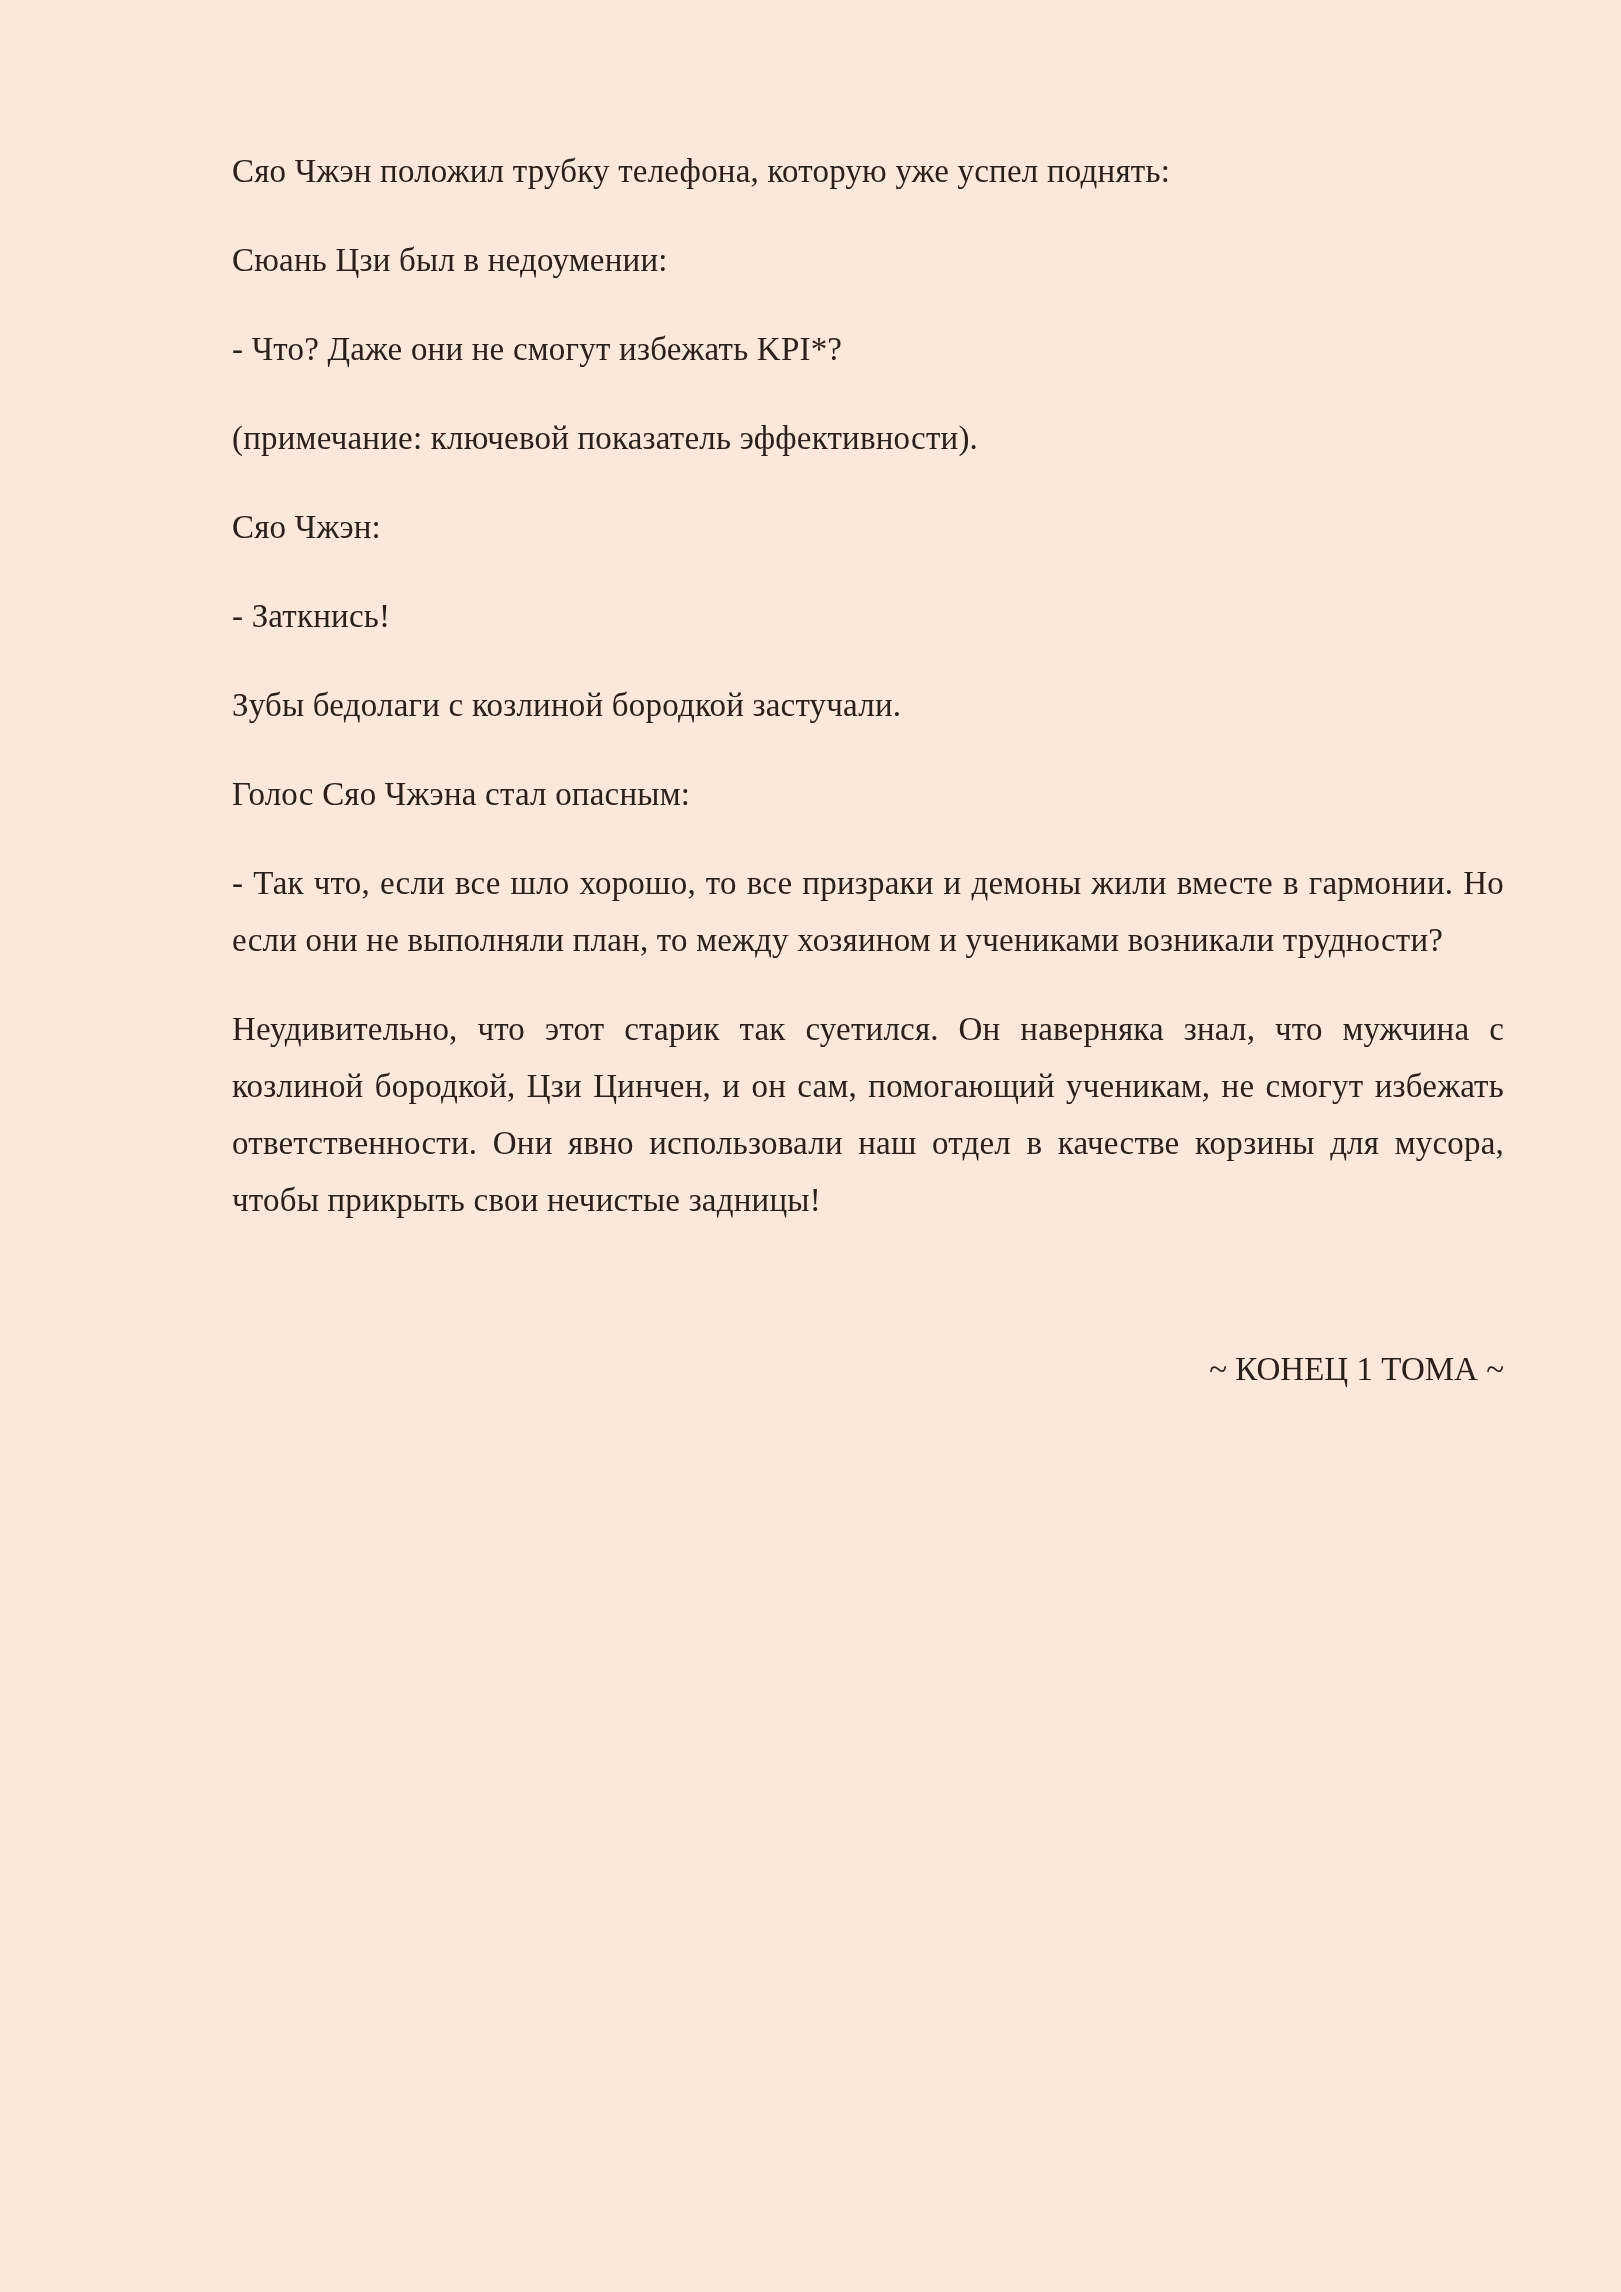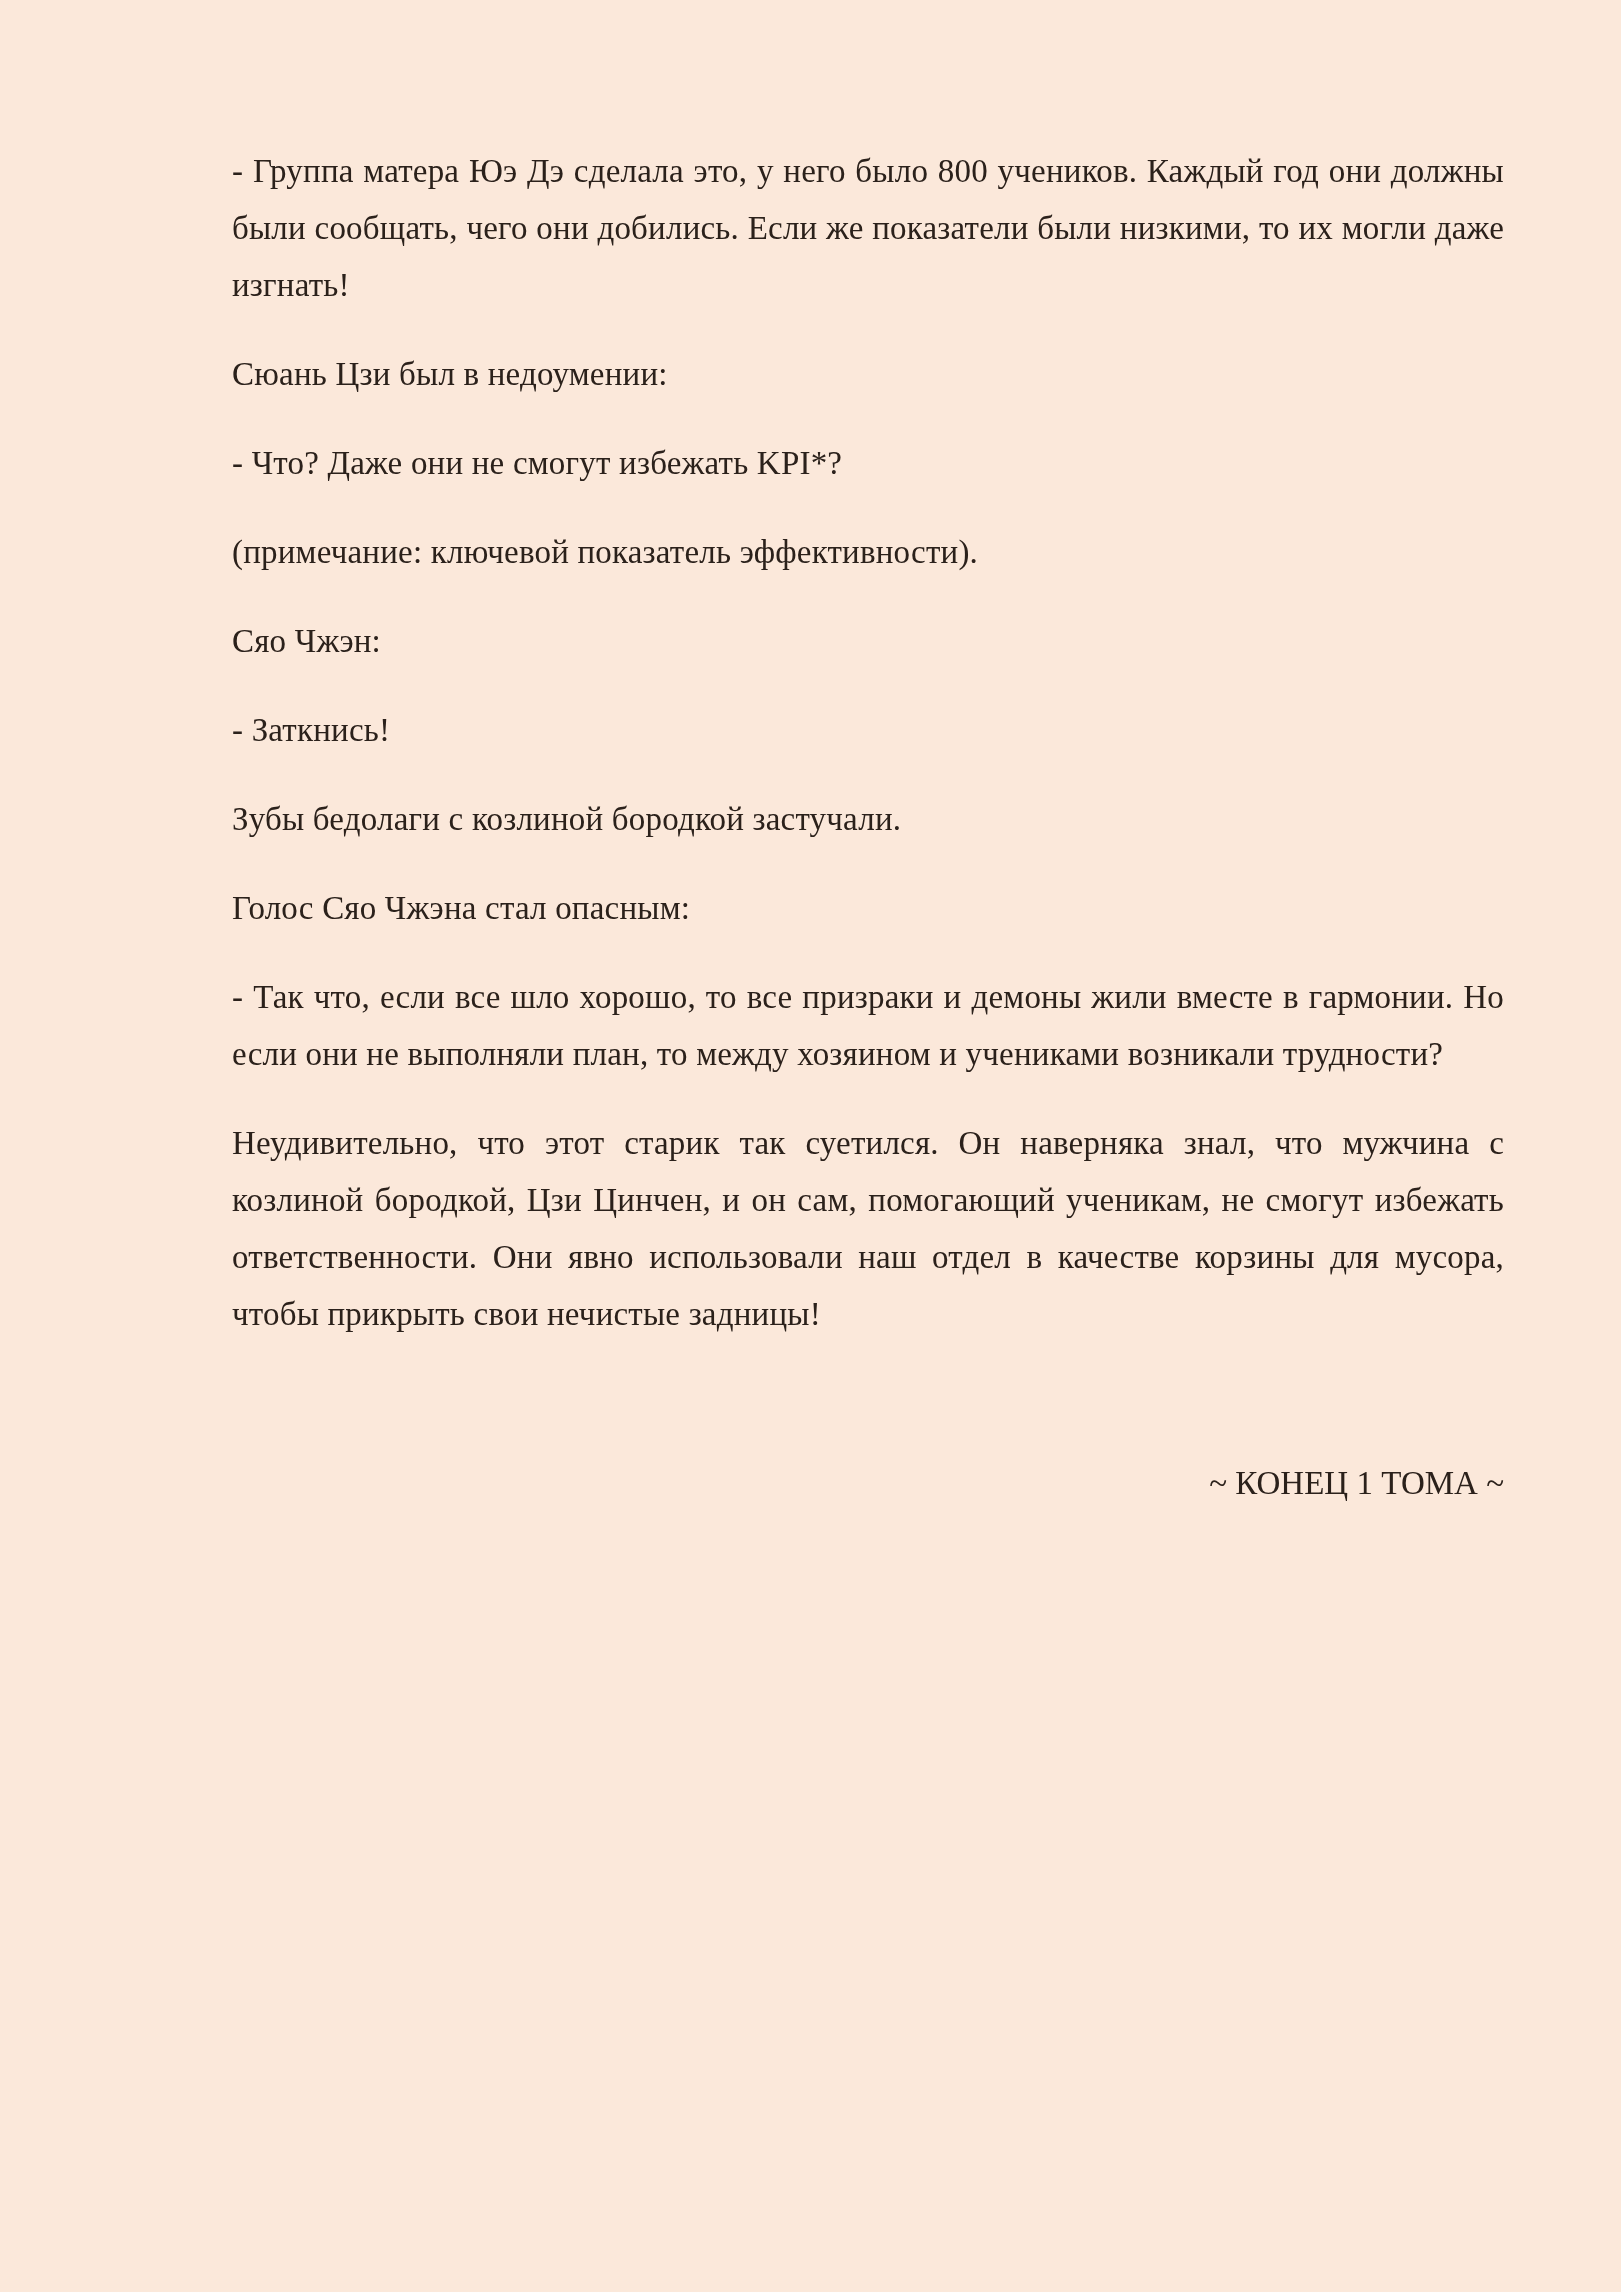--- a/index.html
+++ b/index.html
@@ -33,21 +33,21 @@
     line-height: 57px;
     color: var(--text-color, #2b211b);
     text-align: right;
   }
 </style>
 </head>
 <body>
 
 <main class="book-page">
   <div id="text-content">
-      <p class="paragraph">- Группа матера Юэ Дэ сделала это, у него было 800 учеников. Каждый год они должны были сообщать, чего они добились. Если же показатели были низкими, то их могли даже изгнать!</p>
+      <p class="paragraph">Сяо Чжэн положил трубку телефона, которую уже успел поднять:</p>
       <p class="paragraph">Сюань Цзи был в недоумении:</p>
       <p class="paragraph">- Что? Даже они не смогут избежать KPI*?</p>
       <p class="paragraph">(примечание: ключевой показатель эффективности).</p>
       <p class="paragraph">Сяо Чжэн:</p>
       <p class="paragraph">- Заткнись!</p>
       <p class="paragraph">Зубы бедолаги с козлиной бородкой застучали.</p>
       <p class="paragraph">Голос Сяо Чжэна стал опасным:</p>
       <p class="paragraph">- Так что, если все шло хорошо, то все призраки и демоны жили вместе в гармонии. Но если они не выполняли план, то между хозяином и учениками возникали трудности?</p>
       <p class="paragraph">Неудивительно, что этот старик так суетился. Он наверняка знал, что мужчина с козлиной бородкой, Цзи Цинчен, и он сам, помогающий ученикам, не смогут избежать ответственности. Они явно использовали наш отдел в качестве корзины для мусора, чтобы прикрыть свои нечистые задницы!</p>
     </div>

